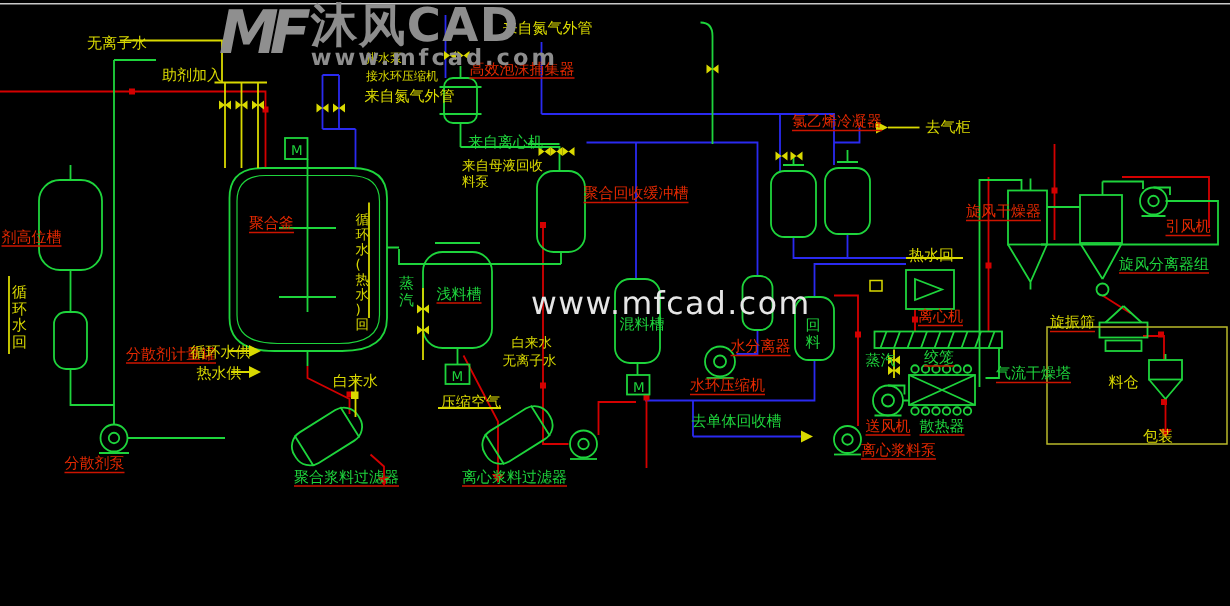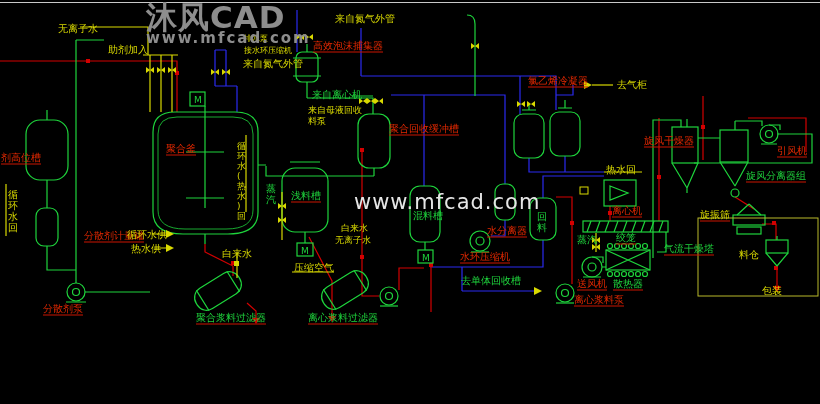--- a/index.html
+++ b/index.html
@@ -295,19 +295,20 @@
         <line x1="700" x2="730" y1="221" y2="221" stroke="#cc1400" stroke-width="1"></line>
         <text fill="#d9d900" font-size="10" x="739" y="258">料仓</text>
         <text fill="#d9d900" font-size="10" x="762" y="294">包装</text>
         <text fill="#1ed43c" font-size="9" x="194" y="103">M</text>
         <text fill="#1ed43c" font-size="9" x="301" y="254">M</text>
         <text fill="#1ed43c" font-size="9" x="422" y="261">M</text>
       </g>
 </svg>
 
 <div class="wm-logo">
+  <span class="wm-mark">MF</span>
   <span class="wm-titleblock">
     <span class="wm-name">沐风CAD</span>
     <span class="wm-url">www.mfcad.com</span>
   </span>
 </div>
 <div class="wm-center">www.mfcad.com</div>
 </div>
 
 </body></html>

